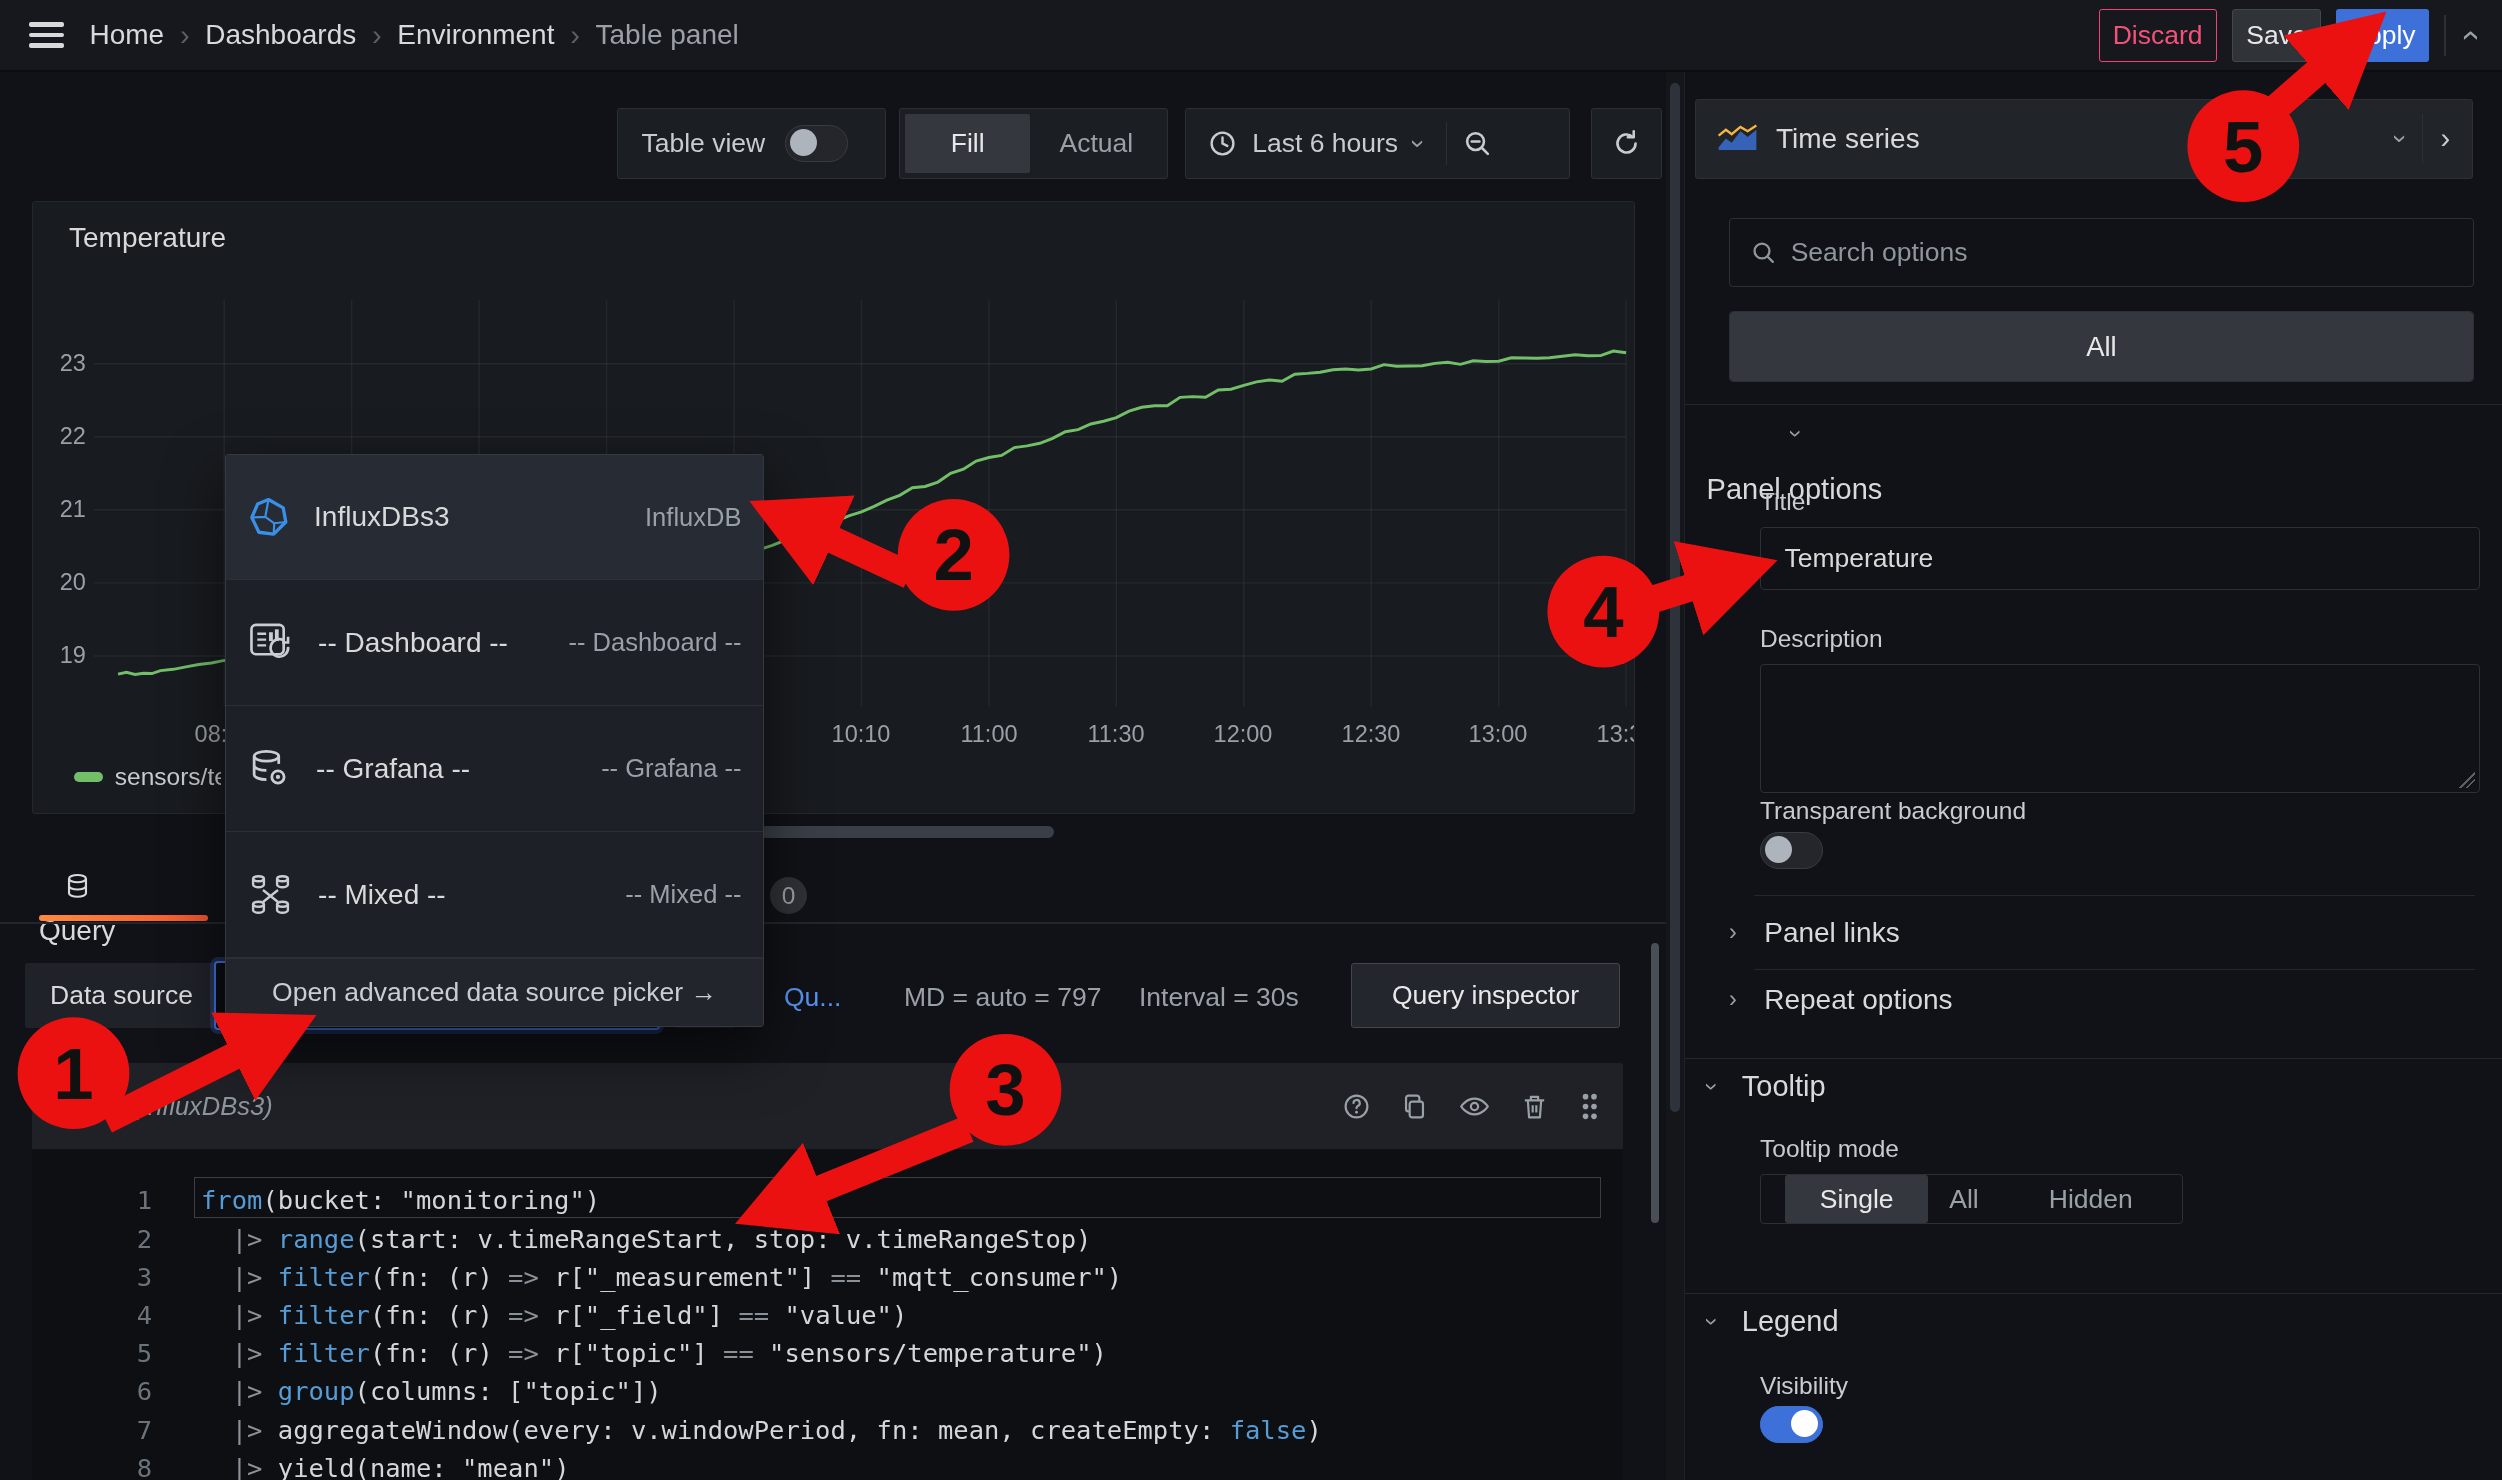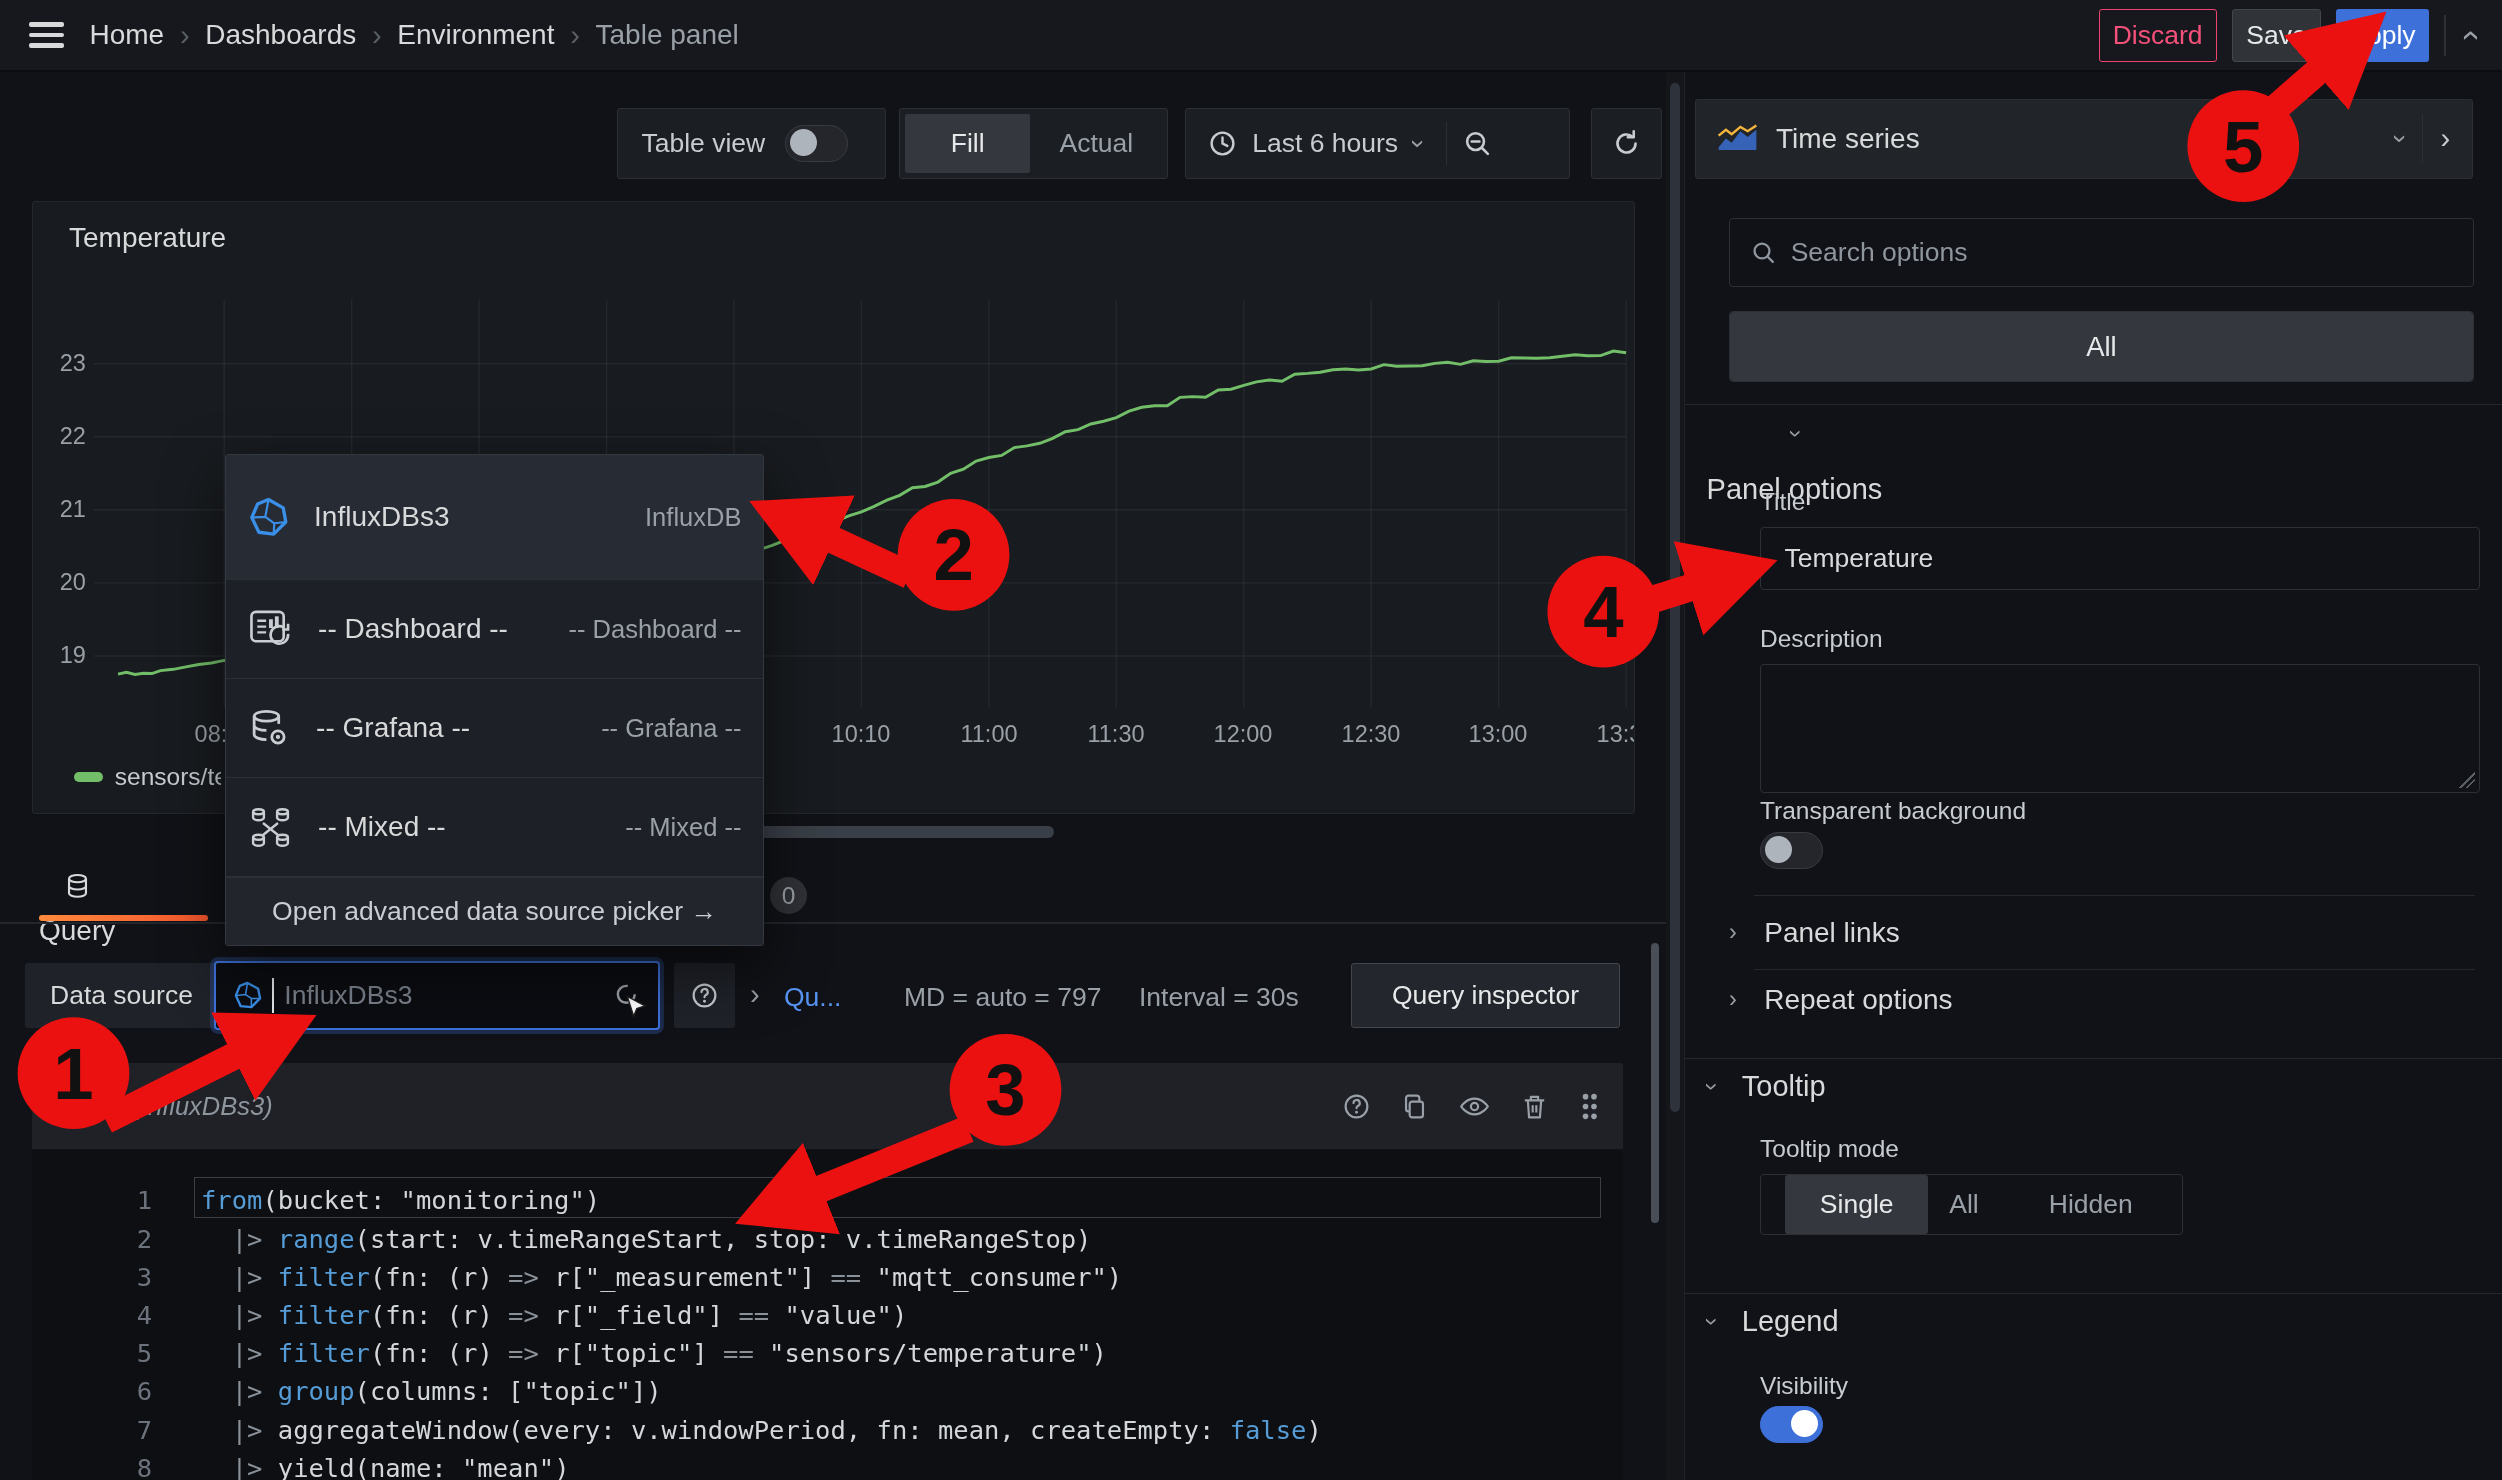--- a/index.html
+++ b/index.html
@@ -42,21 +42,21 @@
                border:1px solid #24272d;border-radius:2.9px;box-sizing:border-box;overflow:hidden;}
   #chart-title{position:absolute;left:36px;top:19.6px;font-size:28px;font-weight:500;color:#d8d9da;}
   .ytick{position:absolute;width:47px;text-align:right;font-size:23.5px;color:#9aa0a7;}
   .xtick{position:absolute;top:519px;width:88px;margin-left:-44px;text-align:center;font-size:23.5px;color:#9aa0a7;}
   #legend{position:absolute;left:41px;top:561px;display:flex;align-items:center;gap:11.8px;cursor:pointer;}
   #legend .swatch{width:29px;height:9.8px;border-radius:4.9px;}
   #legend .lab{font-size:24.5px;color:#c7ccd1;width:106px;overflow:hidden;white-space:nowrap;}
   
   #ds-menu{left:225px;top:454px;width:537px;background:#1d2026;border:1px solid #34383f;
            border-radius:2.9px;box-shadow:0 23.5px 59px rgba(0,0,0,.55);z-index:50;overflow:hidden;}
-  .ds-row{height:99px;display:flex;align-items:center;padding:0 21.6px;gap:25.5px;
+  .ds-row{height:126px;display:flex;align-items:center;padding:0 21.6px;gap:25.5px;
           border-bottom:1px solid #2b2f36;cursor:pointer;box-sizing:border-box;}
   .ds-row.sel{height:125px;background:#272b34;}
   .ds-name{font-size:28px;color:#d8d9da;white-space:nowrap;}
   .ds-meta{margin-left:auto;font-size:25.5px;color:#9aa0a7;white-space:nowrap;}
   #ds-footer{height:67px;background:#22252c;border-top:1px solid #2c3036;display:flex;
              align-items:center;justify-content:center;font-size:26.5px;color:#c9ced3;cursor:pointer;}
   
   #qtab{left:39px;top:872px;display:flex;align-items:center;gap:13.7px;cursor:pointer;flex-direction:column;}
   #qtab .t{font-size:28px;color:#d8d9da;}
   #qtab-underline{left:39px;top:915px;width:169px;height:5.9px;border-radius:2.9px;
@@ -106,21 +106,21 @@
   .ao .h.un{color:#9aa0a7;}
   .secdiv{left:0;width:818px;height:1px;background:#24272d;}
   .inndiv{left:69px;width:721px;height:1px;background:#24272d;}
   .sechead{font-size:29px;font-weight:500;color:#d8d9da;}
   .lab{font-size:24.5px;color:#c7ccd1;}
   .inp{border:1px solid #2c3035;border-radius:3.9px;background:#111217;box-sizing:border-box;
        display:flex;align-items:center;padding:0 23.5px;font-size:26.5px;color:#d8d9da;}
   .resz{position:absolute;right:3.9px;bottom:3.9px;width:15.7px;height:15.7px;
         background:linear-gradient(135deg,transparent 50%,#5a5f66 50%,#5a5f66 58%,transparent 58%,transparent 70%,#5a5f66 70%,#5a5f66 78%,transparent 78%);}
   .collapse-row{display:flex;align-items:center;gap:27.4px;font-size:28px;color:#d8d9da;cursor:pointer;}
-  .tseg{left:75px;top:0;width:423px;height:61px;border:1px solid #2c3035;border-radius:3.9px;display:flex;
+  .tseg{left:75px;top:0;width:423px;height:50px;border:1px solid #2c3035;border-radius:3.9px;display:flex;
         box-sizing:border-box;overflow:hidden;padding-left:24px;}
   .tseg .s{display:flex;align-items:center;justify-content:center;font-size:26.5px;color:#9aa0a7;cursor:pointer;}
   .tseg .s.sel{background:#34373d;color:#e7e8e9;border-radius:2.9px;}
   
   #ann{left:0;top:0;width:2502px;height:1480px;z-index:100;pointer-events:none;}
 </style>
 </head>
 <body>
 
 <div id="root">

